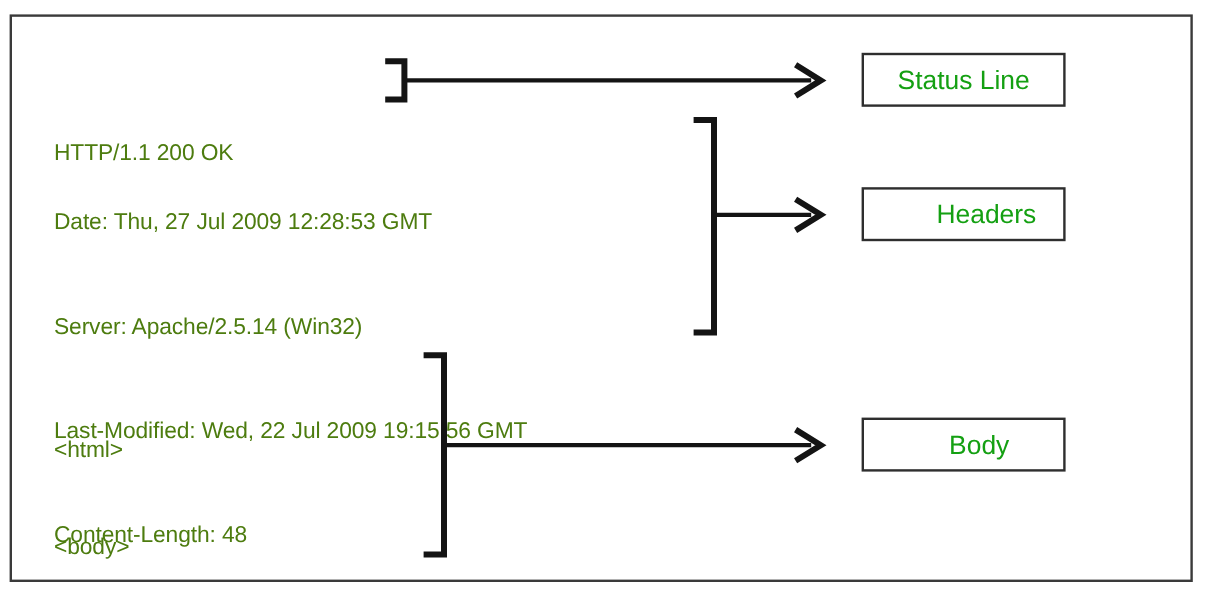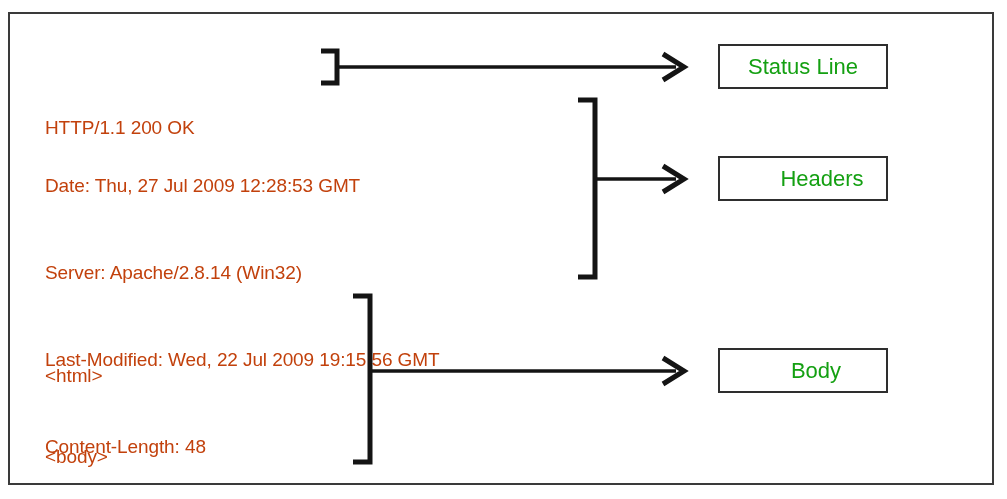--- a/index.html
+++ b/index.html
@@ -35,21 +35,21 @@
     position: absolute;
     color: #14a012;
     font-family: "Liberation Sans", sans-serif;
     font-size: 19px;
     line-height: 29px;
     white-space: pre;
     letter-spacing: -0.1px;
   }
   .msg-line {
     display: block;
-    color: #c2410c;
+    color: #4d7c0f;
   }
   #status-line-text {
     left: 45px;
     top: 55px;
   }
   #headers-text {
     left: 45px;
     top: 113px;
   }
   #body-text {
@@ -91,21 +91,21 @@
 <div id="canvas">
 
   <div class="frame"></div>
 
   <div class="msg-block" id="status-line-text">
     <span class="msg-line">HTTP/1.1 200 OK</span>
   </div>
 
   <div class="msg-block" id="headers-text">
     <span class="msg-line">Date: Thu, 27 Jul 2009 12:28:53 GMT</span>
-    <span class="msg-line">Server: Apache/2.8.14 (Win32)</span>
+    <span class="msg-line">Server: Apache/2.5.14 (Win32)</span>
     <span class="msg-line">Last-Modified: Wed, 22 Jul 2009 19:15:56 GMT</span>
     <span class="msg-line">Content-Length: 48</span>
     
     
   </div>
 
   <div class="msg-block" id="body-text">
     <span class="msg-line">&lt;html&gt;</span>
     <span class="msg-line">&lt;body&gt;</span>
     

